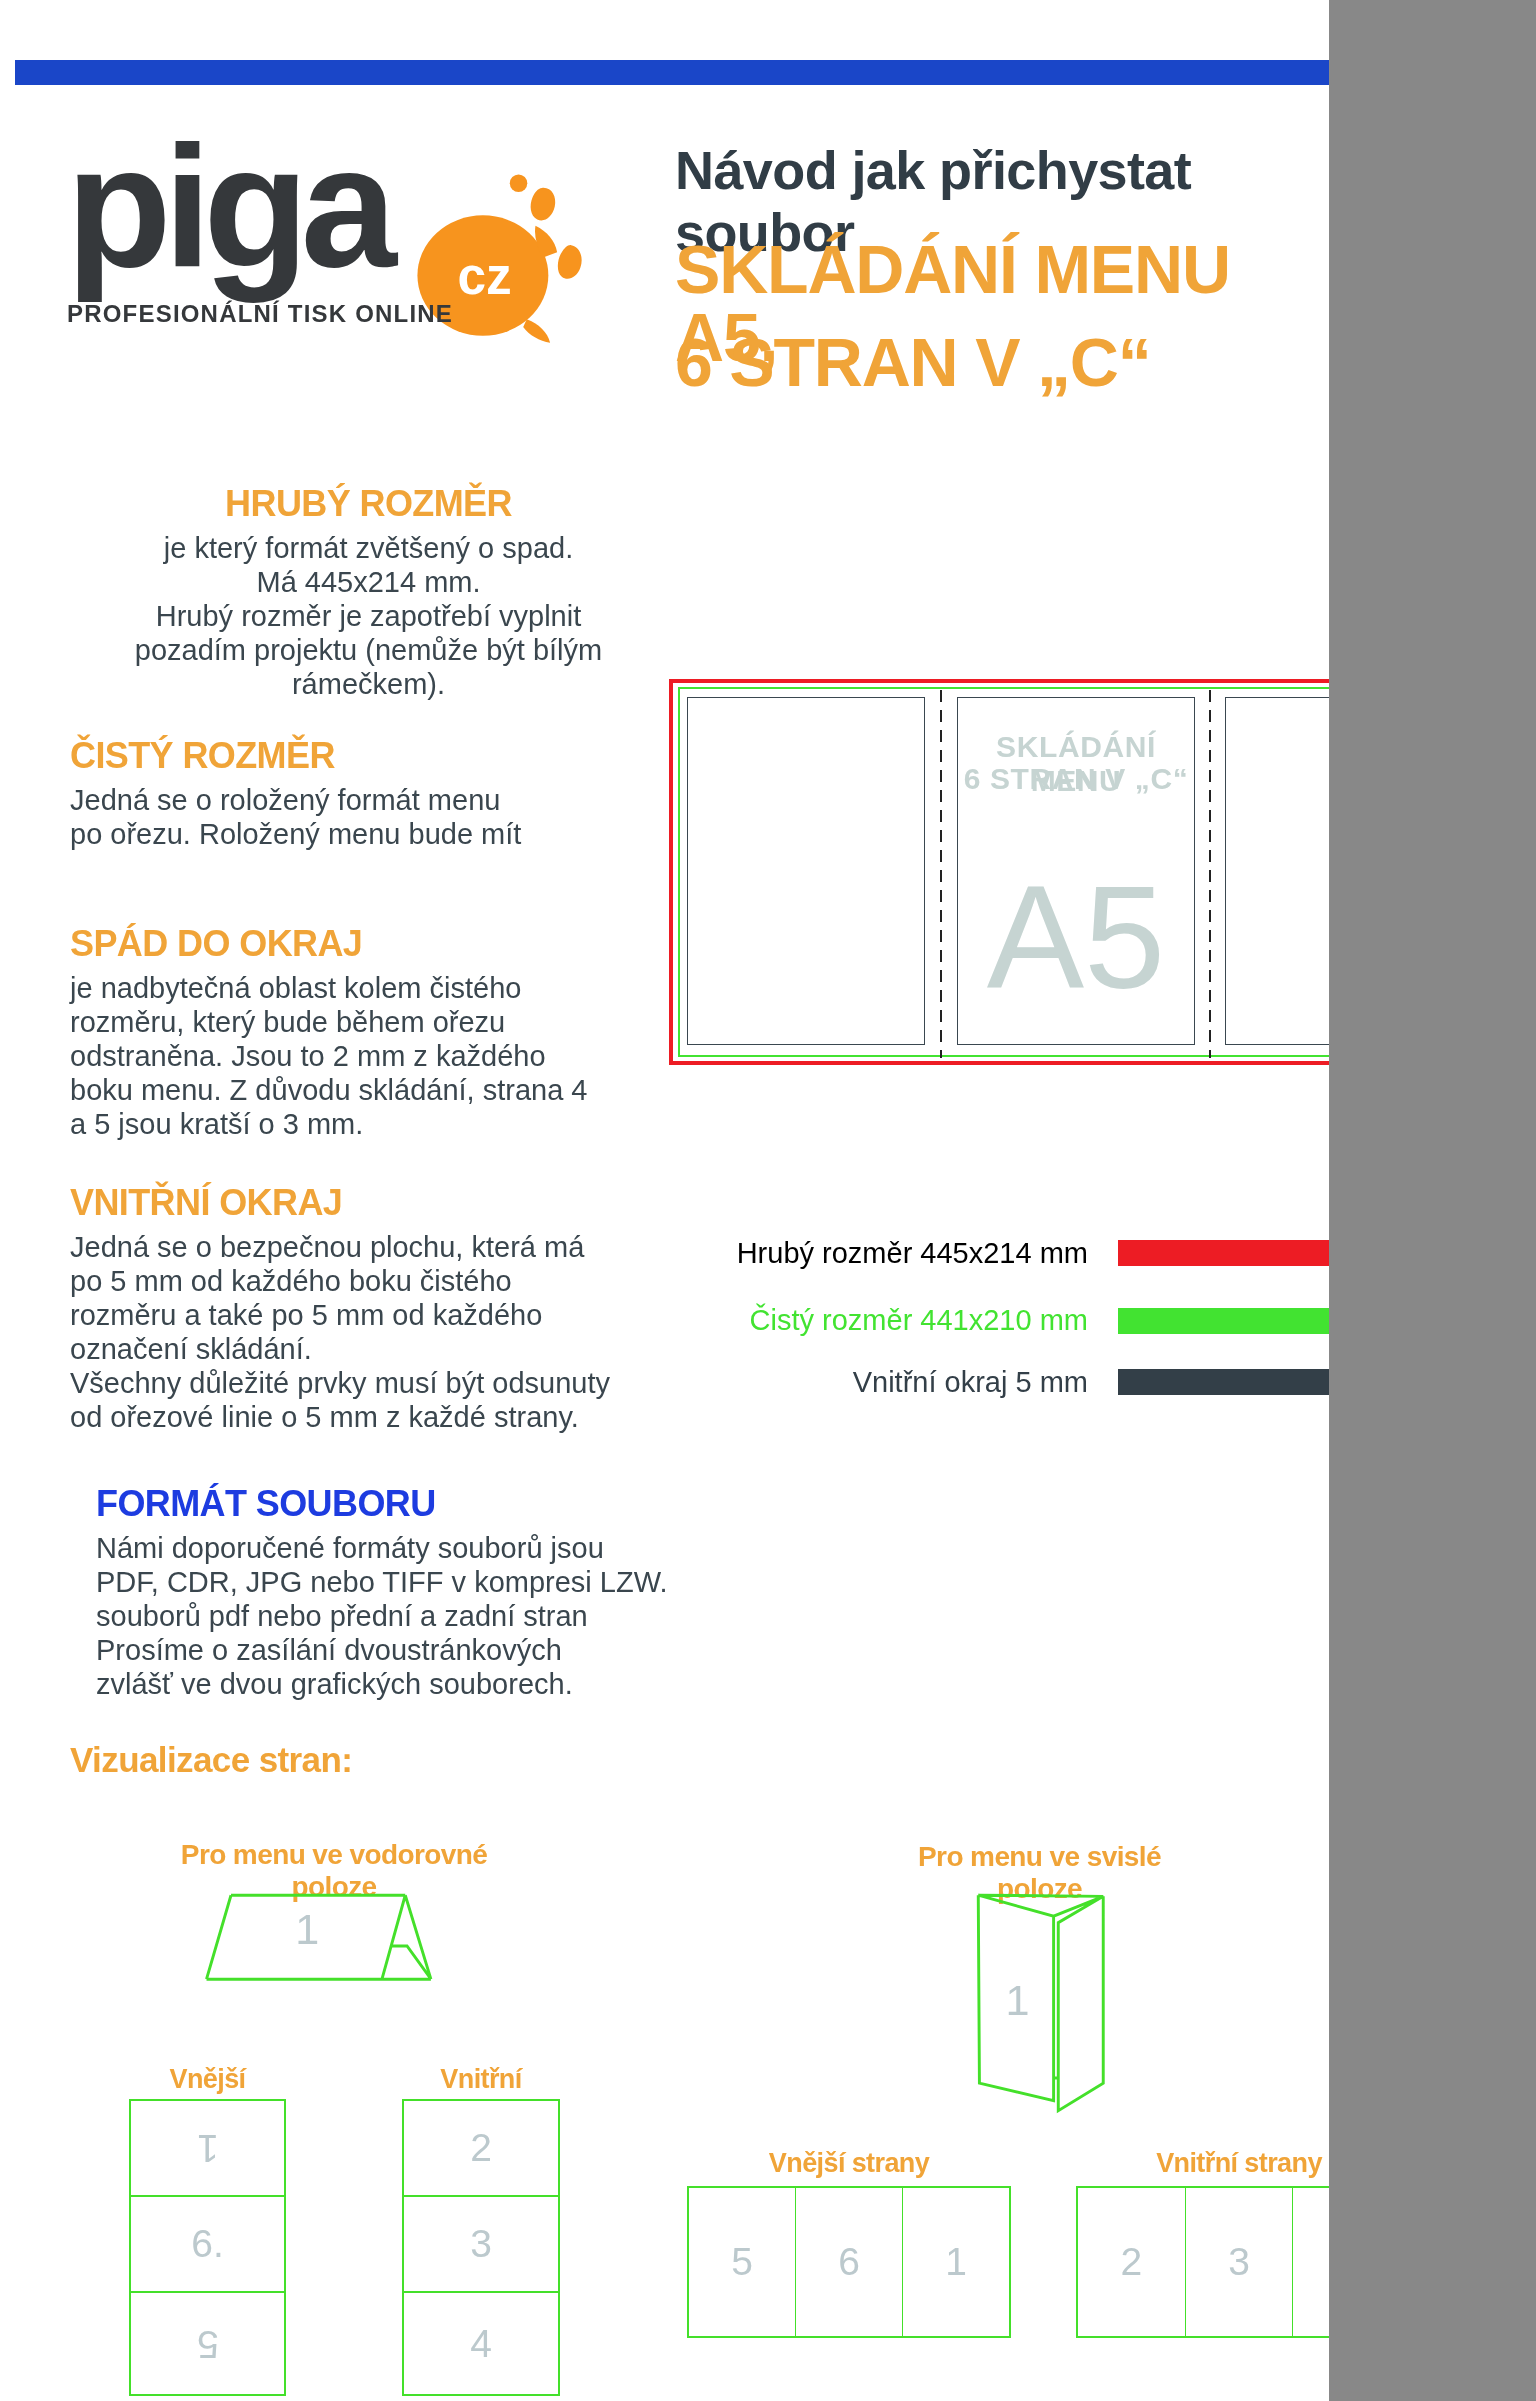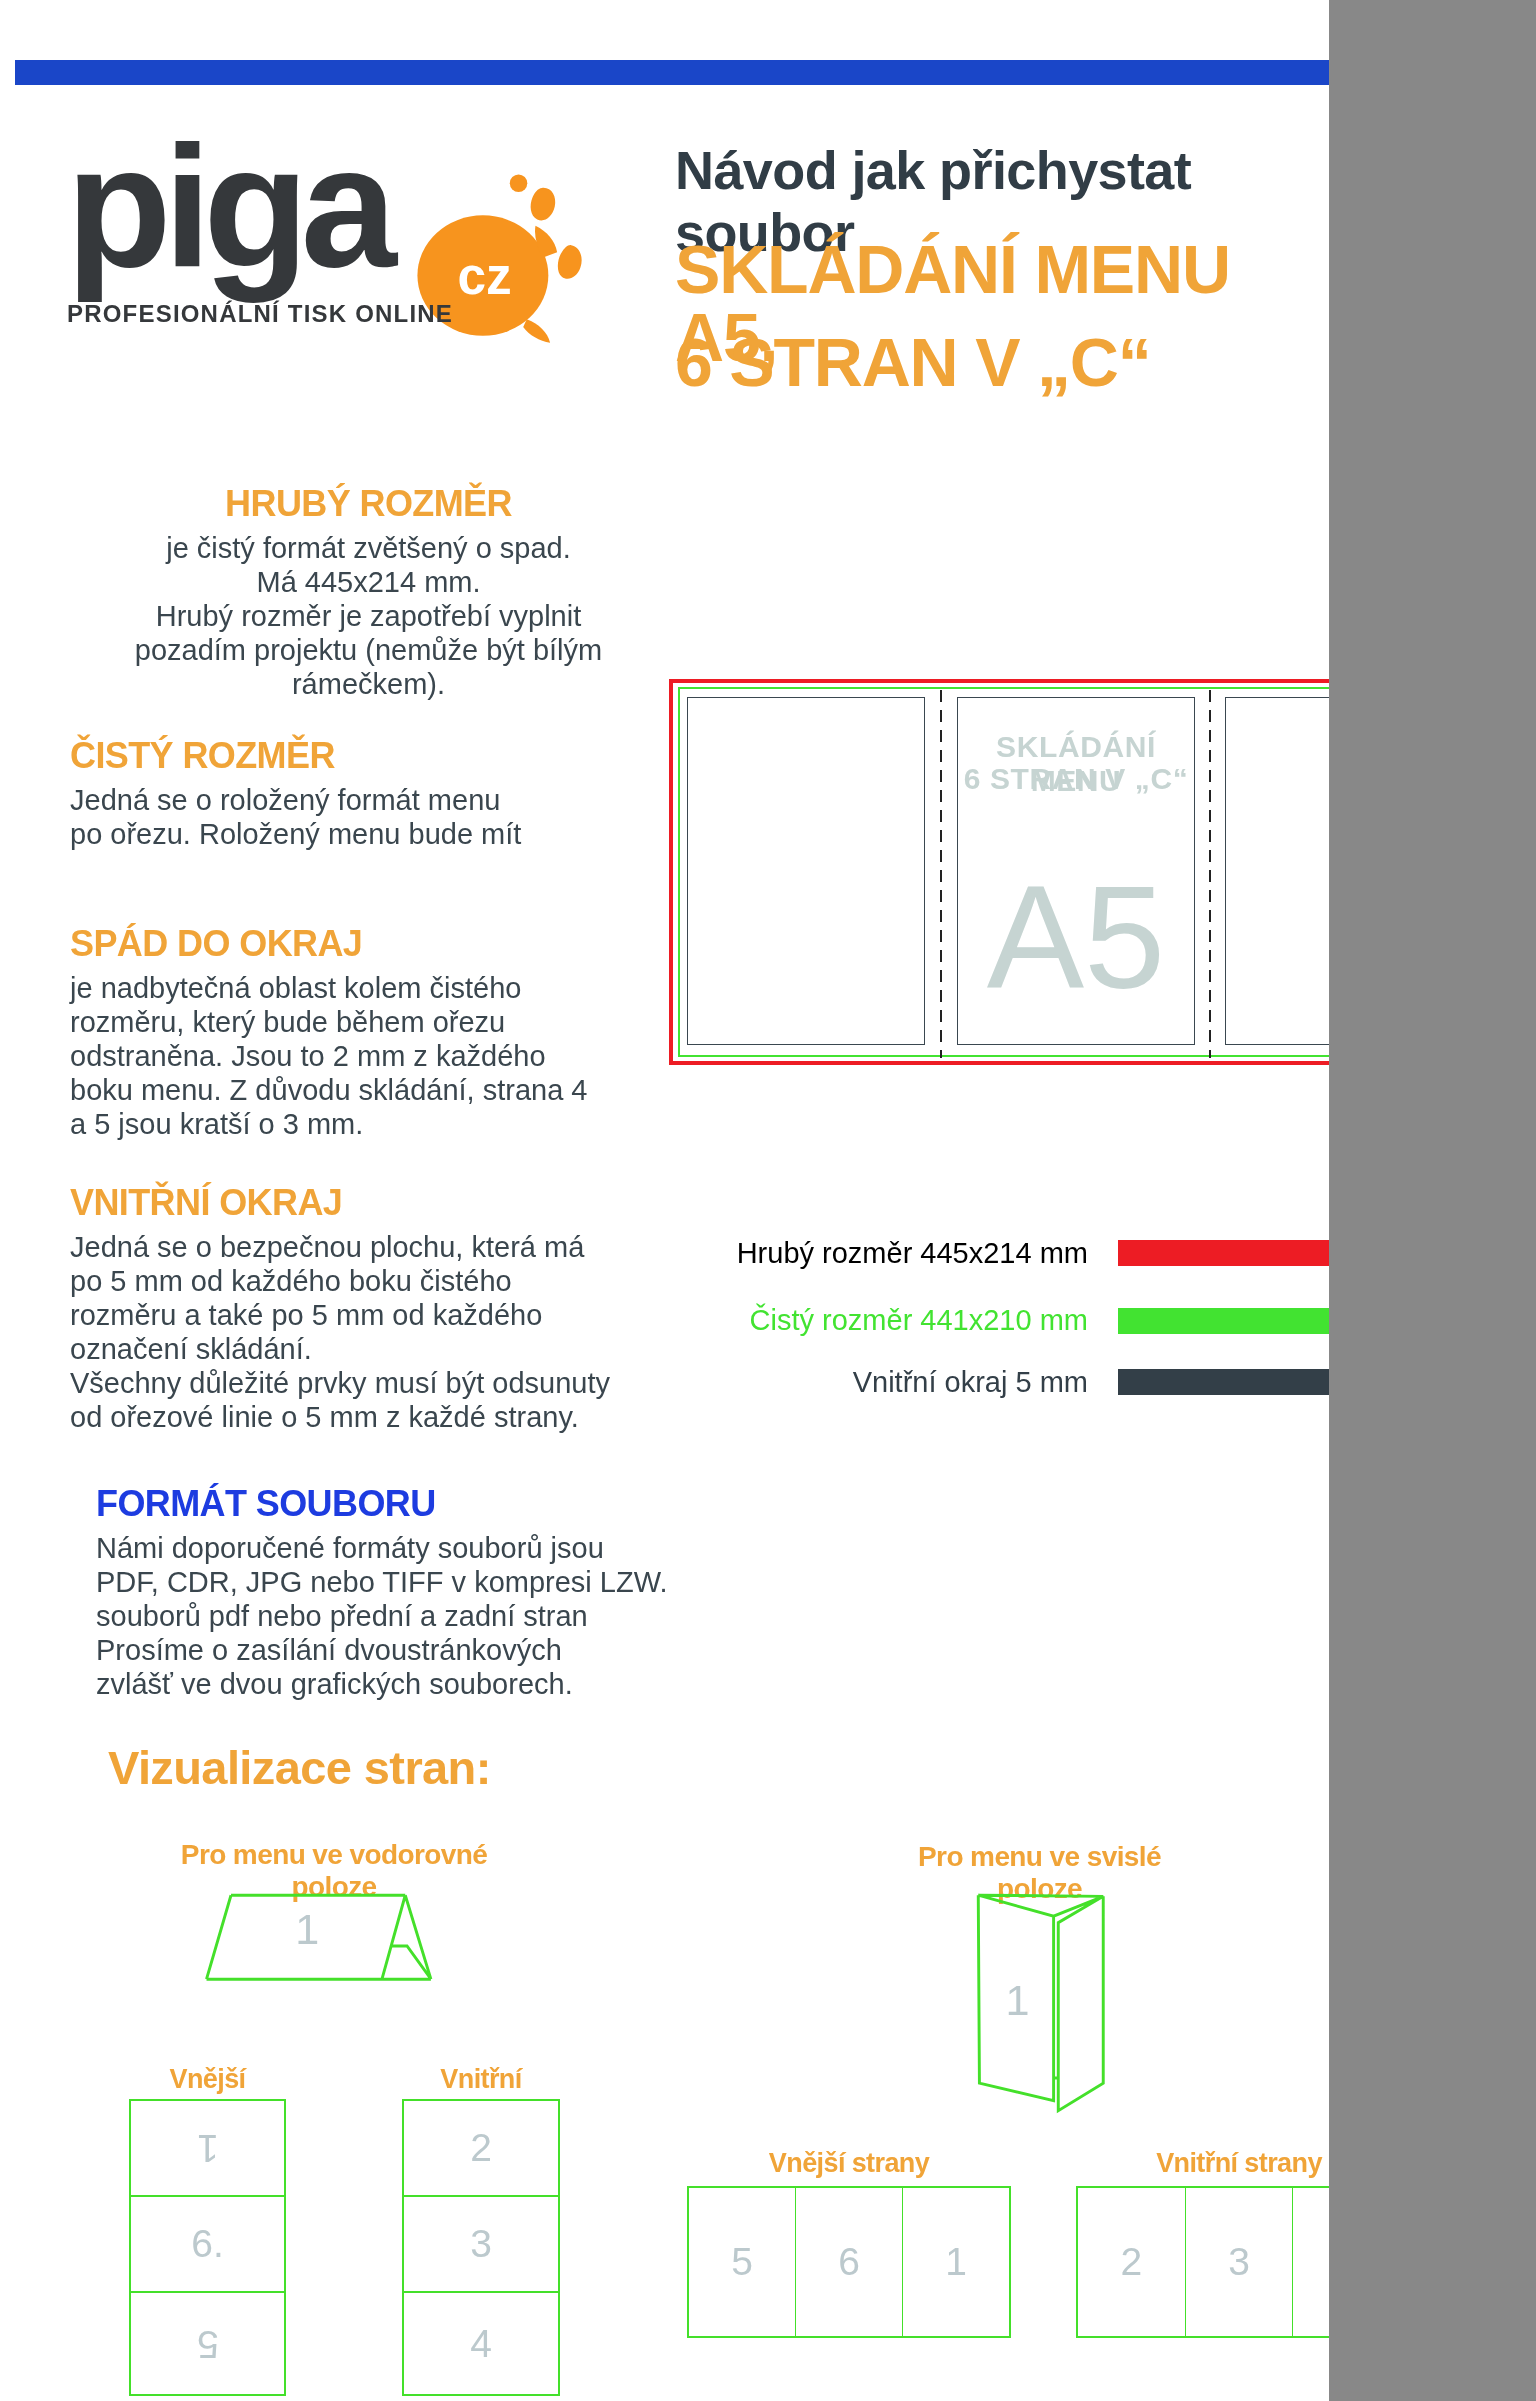--- a/index.html
+++ b/index.html
@@ -9,21 +9,21 @@
   .topbar{left:14.6px;top:60px;width:1507px;height:24.6px;}
   .wordmark{left:66px;top:120px;font-size:173px;line-height:1;font-weight:bold;
             letter-spacing:-8.2px;color:#35383b;}
   .tagline{left:67px;top:300px;font-size:24px;font-weight:bold;letter-spacing:1.2px;color:#35383b;}
   .doc-title{left:675px;top:139px;font-size:54px;font-weight:bold;letter-spacing:-0.6px;color:#313d46;}
   .doc-sub{left:675px;font-size:68px;font-weight:bold;letter-spacing:-1.2px;color:#f0a438;line-height:1;}
   .sub1{top:235px;} .sub2{top:328px;}
   .section{left:70px;width:597px;}
   .section h2{margin:0 0 8.2px 0;font-size:36px;letter-spacing:-0.6px;line-height:1.05;}
   .section .line{font-size:29px;line-height:34px;color:#3a464e;}
-  .vizhead{left:70px;top:1740px;font-size:47px;font-weight:bold;letter-spacing:-0.6px;color:#f0a438;margin-left:38px;}
+  .vizhead{left:70px;top:1740px;font-size:35px;font-weight:bold;letter-spacing:-0.6px;color:#f0a438;}
   
   .red-rect{left:669px;top:679px;width:812px;height:386px;border:4.1px solid #ed1c24;box-sizing:border-box;}
   .green-rect{left:678px;top:687px;width:794px;height:370px;border:2.9px solid #42e331;box-sizing:border-box;}
   .panel{top:697px;height:348px;border:1.8px solid #3a4750;box-sizing:border-box;background:#fff;}
   .p1{left:687px;width:238px;} .p2{left:957px;width:238px;} .p3{left:1225px;width:239px;}
   .foldline{top:690px;height:368px;width:1.8px;
             background:repeating-linear-gradient(180deg,#222 0 11.7px,transparent 11.7px 20px);}
   .f1{left:940px;} .f2{left:1209px;}
   .wm{left:957px;width:238px;text-align:center;font-size:30px;font-weight:bold;
       letter-spacing:0.6px;color:#c6d4d2;}
@@ -65,21 +65,21 @@
   </svg>
 
   <div class="abs tagline">PROFESIONÁLNÍ TISK ONLINE</div>
 
   <div class="abs doc-title">Návod jak přichystat soubor</div>
   <div class="abs doc-sub sub1">SKLÁDÁNÍ MENU A5,</div>
   <div class="abs doc-sub sub2">6 STRAN V „C“</div>
 
   <div class="abs section" style="top:485px;text-align:center;">
     <h2 style=";color:#f0a438">HRUBÝ ROZMĚR</h2>
-    <div class="line">je čistý formát zvětšený o spad.</div>
+    <div class="line">je který formát zvětšený o spad.</div>
     <div class="line">Má 445x214 mm.</div>
     <div class="line">Hrubý rozměr je zapotřebí vyplnit</div>
     <div class="line">pozadím projektu (nemůže být bílým</div>
     <div class="line">rámečkem).</div>
   </div>
 
   <div class="abs section" style="top:737px;">
     <h2 style=";color:#f0a438">ČISTÝ ROZMĚR</h2>
     <div class="line">Jedná se o roložený formát menu</div>
     <div class="line">po ořezu. Roložený menu bude mít</div>

